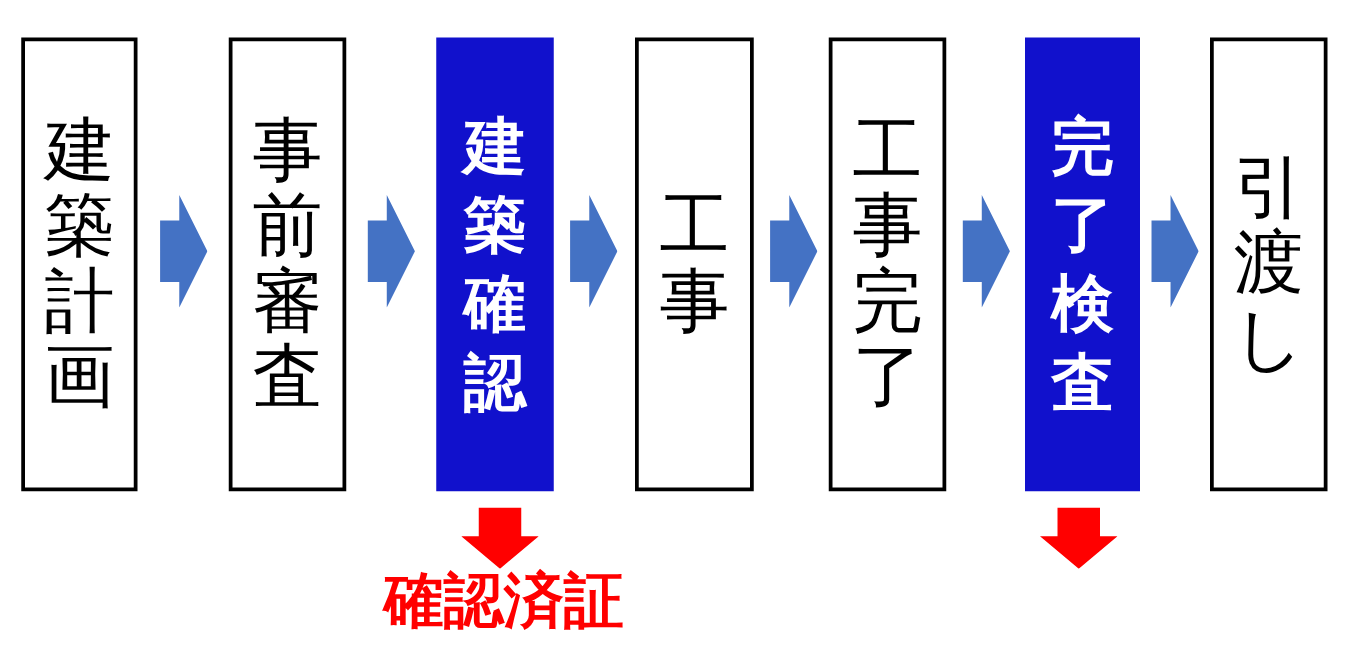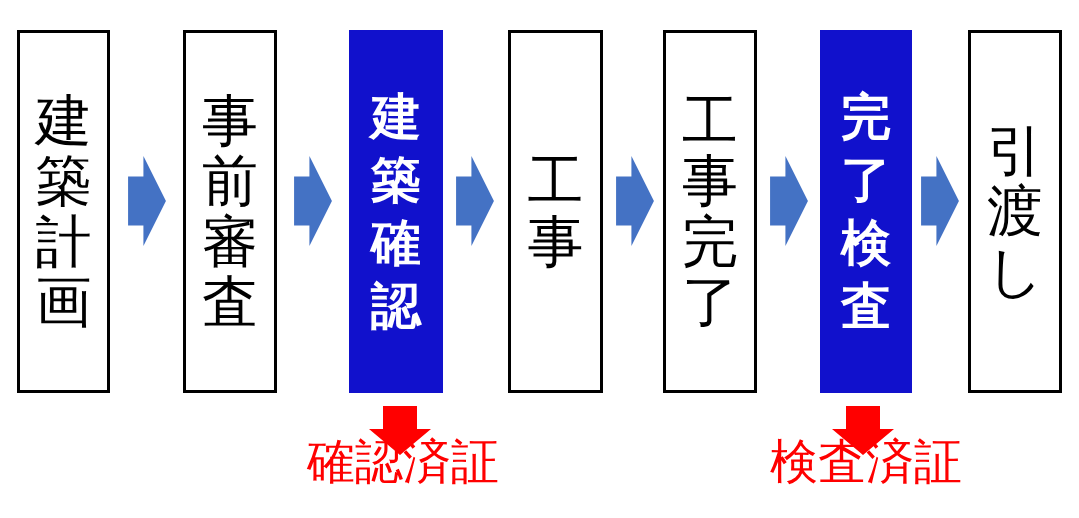--- a/index.html
+++ b/index.html
@@ -65,26 +65,26 @@
   .flow-arrow polygon { fill: var(--flow-arrow); }
   .down-arrow {
     position: absolute;
     top: 406px;
     width: 62px;
     height: 49px;
   }
   .down-arrow polygon { fill: var(--certificate); }
   .certificate-label {
     position: absolute;
-    top: 432px;
+    top: 452px;
     width: 300px;
     height: 58px;
     text-align: center;
     font-size: 48px;
-    font-weight: normal;
+    font-weight: bold;
     color: var(--certificate);
     line-height: 58px;
     white-space: nowrap;
   }
   
   #box-0 { left: 17px;  width: 93px; }
   #box-1 { left: 183px; width: 94px; }
   #box-2 { left: 349px; width: 94px; }
   #box-3 { left: 508px; width: 95px; }
   #box-4 { left: 663px; width: 94px; }
@@ -180,15 +180,14 @@
     </svg>
 
   <svg id="cert-arrow-0" class="down-arrow" viewBox="0 0 62 49">
       <polygon points="14,0 48,0 48,23 62,23 31,49 0,23 14,23"></polygon>
     </svg>
   <svg id="cert-arrow-1" class="down-arrow" viewBox="0 0 62 49">
       <polygon points="14,0 48,0 48,23 62,23 31,49 0,23 14,23"></polygon>
     </svg>
 
   <div id="cert-label-0" class="certificate-label">確認済証</div>
-  <div id="cert-label-1" class="certificate-label">検査済証</div>
 
 </div>
 
 </body></html>

